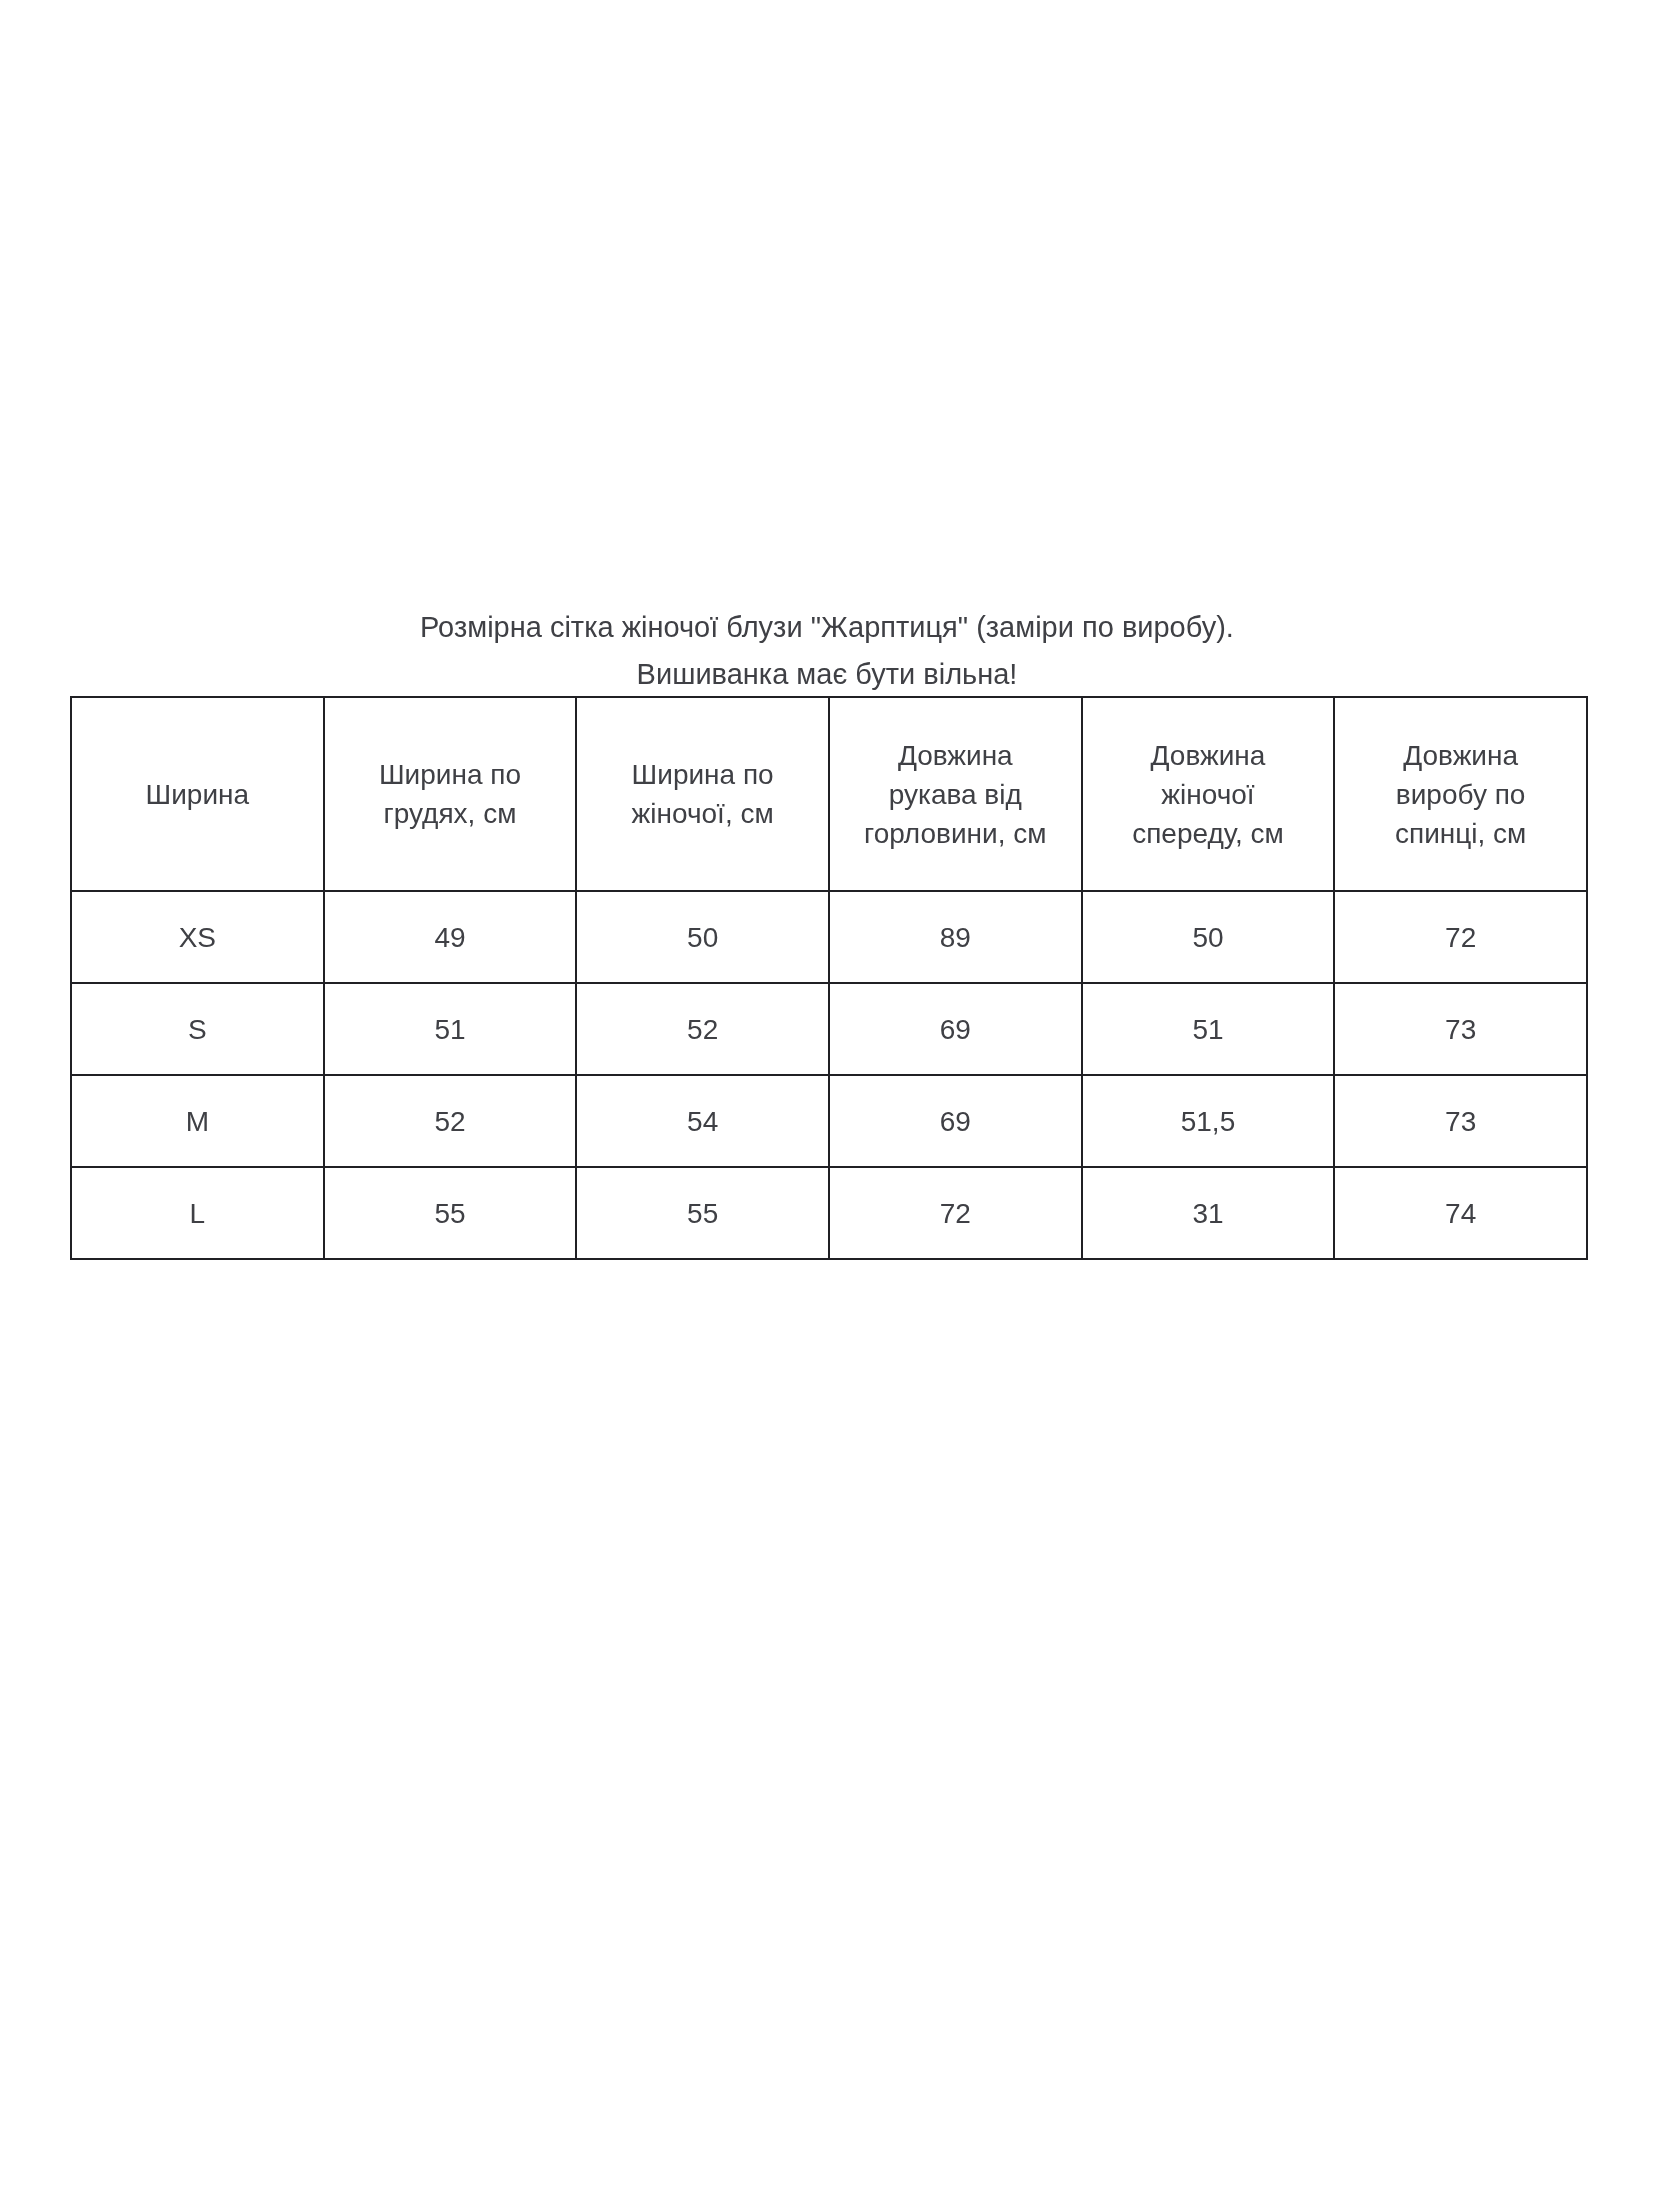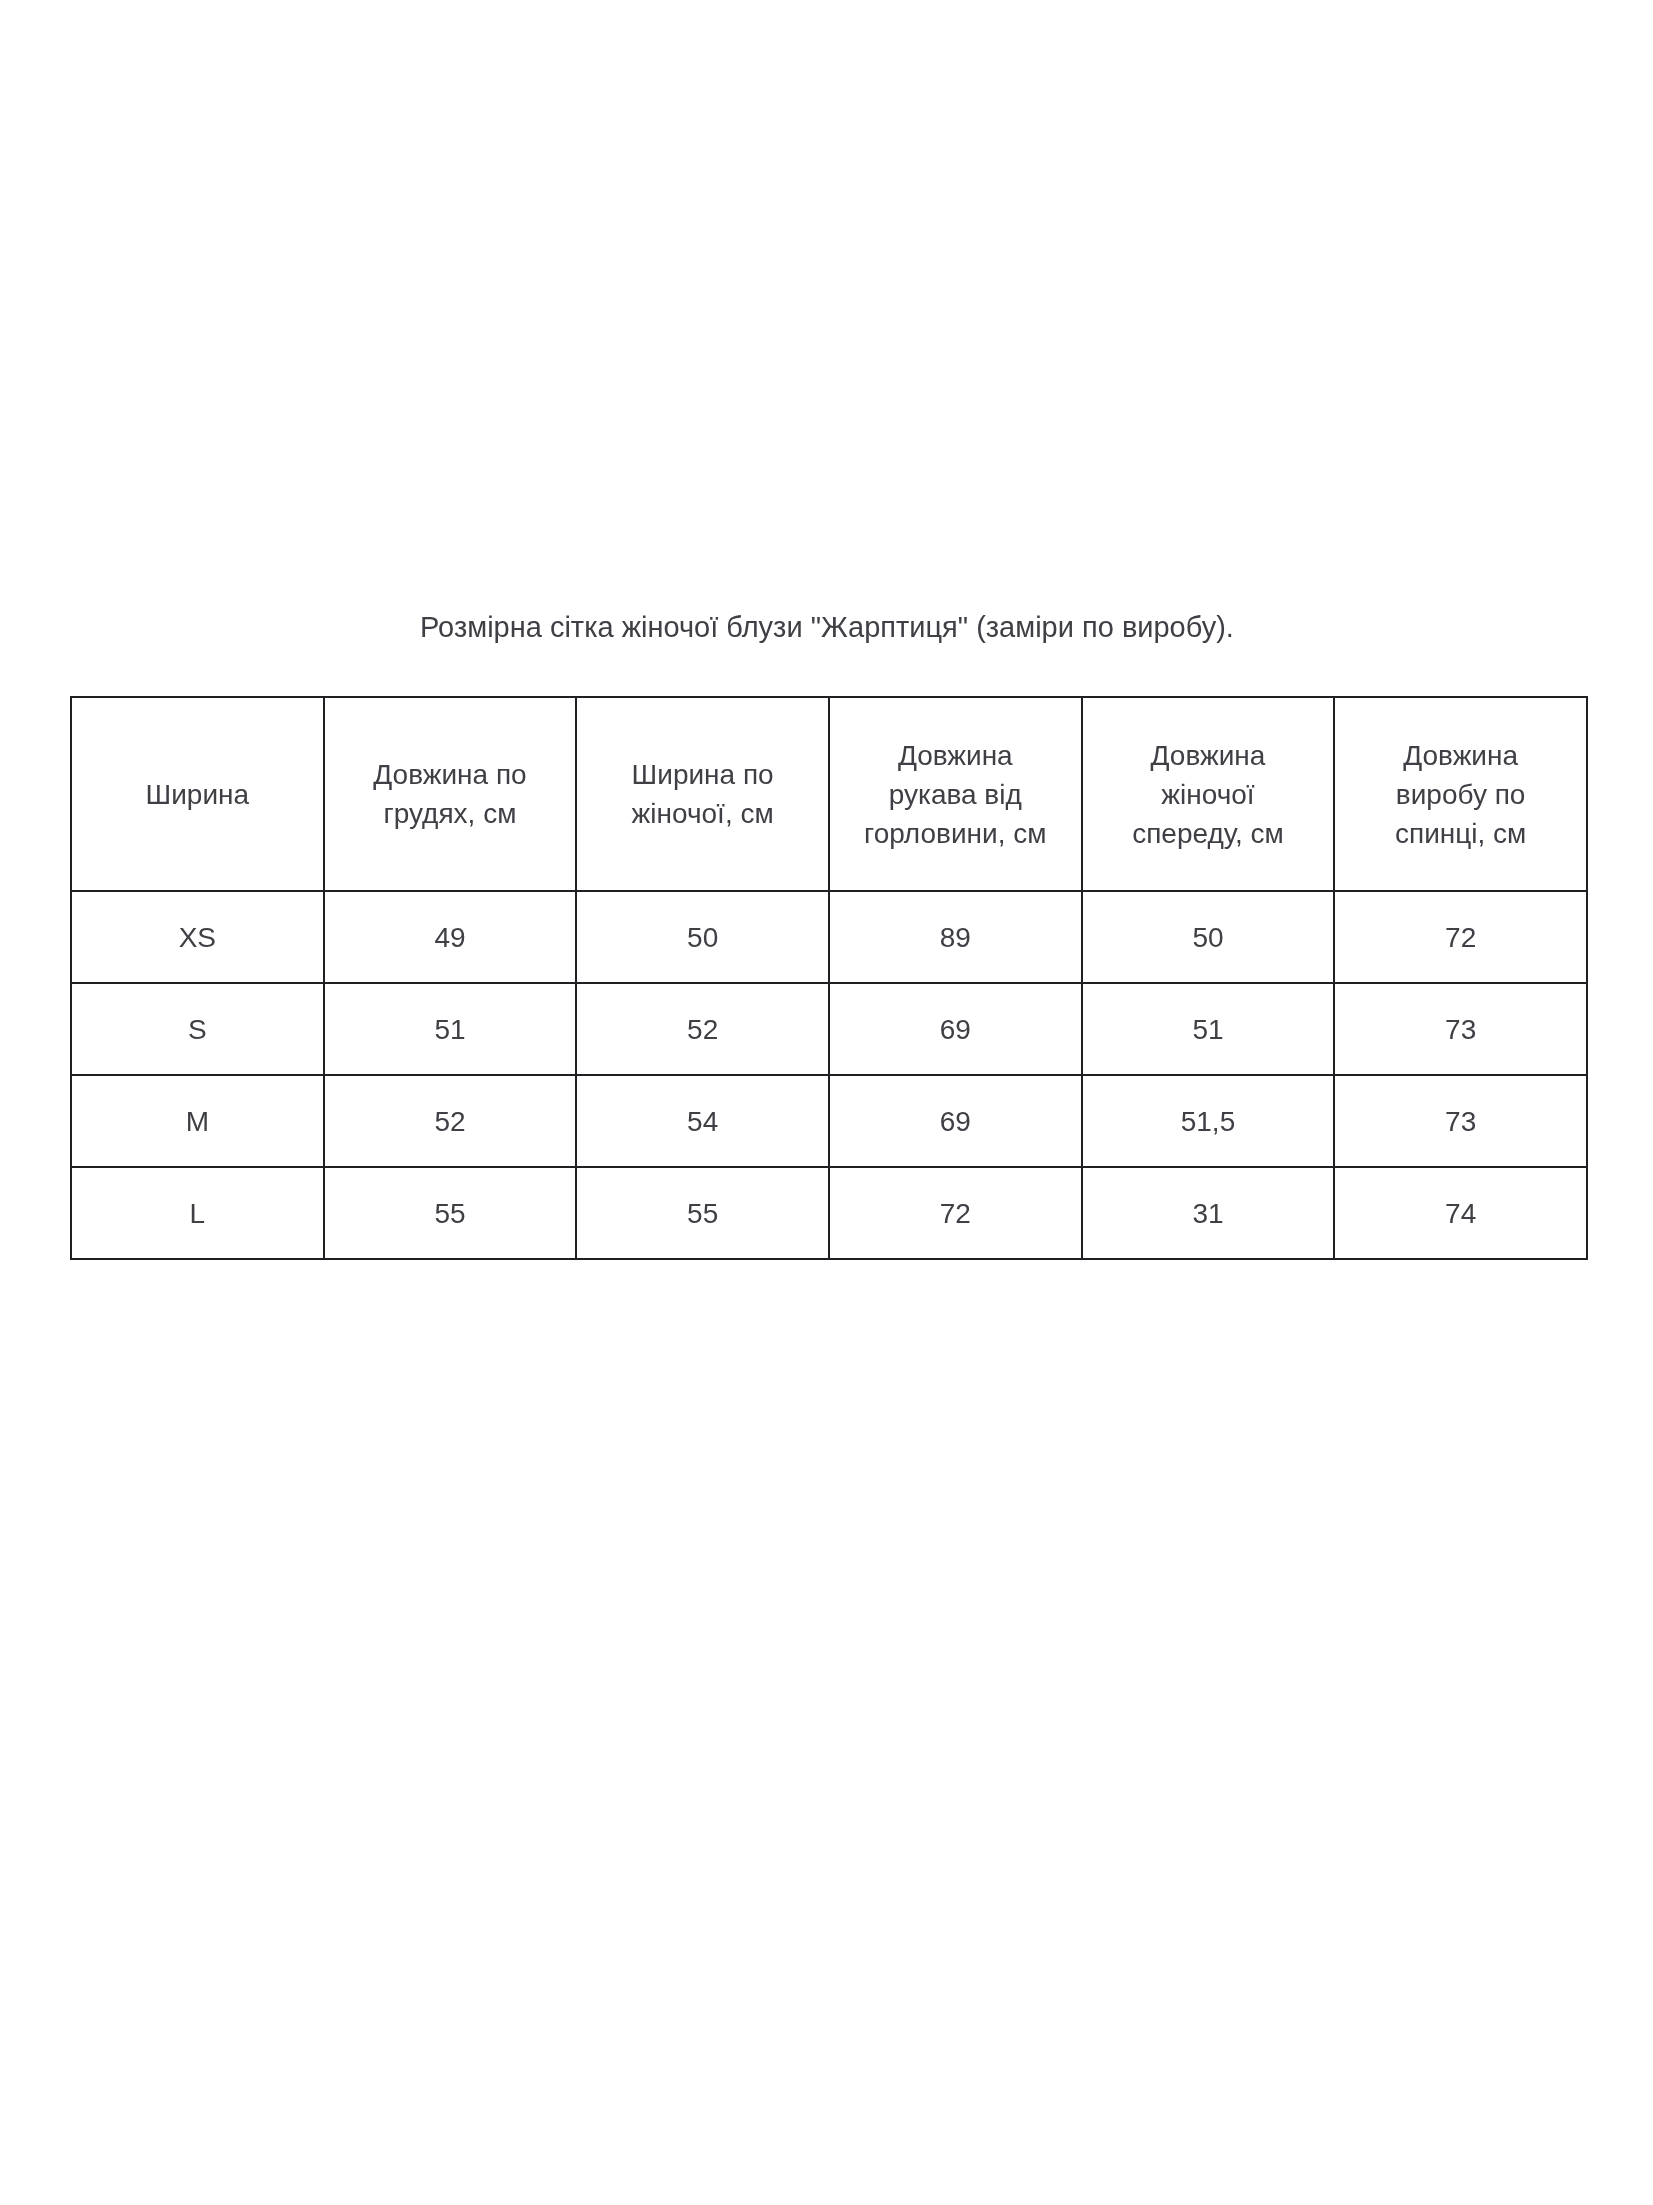--- a/index.html
+++ b/index.html
@@ -50,27 +50,28 @@
   .size-chart td {
     line-height: 33px;
     padding: 0 6.5px;
   }
 </style>
 </head>
 <body>
 
 <div class="title-block">
   <div>Розмірна сітка жіночої блузи "Жарптиця" (заміри по виробу).</div>
+  <div>Вишиванка має бути вільна!</div>
 </div>
 
 <table class="size-chart">
   <thead>
     <tr>
       <th>Ширина</th>
-      <th>Довжина по грудях, см</th>
+      <th>Ширина по грудях, см</th>
       <th>Ширина по жіночої, см</th>
       <th>Довжина рукава від горловини, см</th>
       <th>Довжина жіночої спереду, см</th>
       <th>Довжина виробу по спинці, см</th>
     </tr>
   </thead>
   <tbody>
     <tr>
       <td>XS</td>
       <td>49</td>

